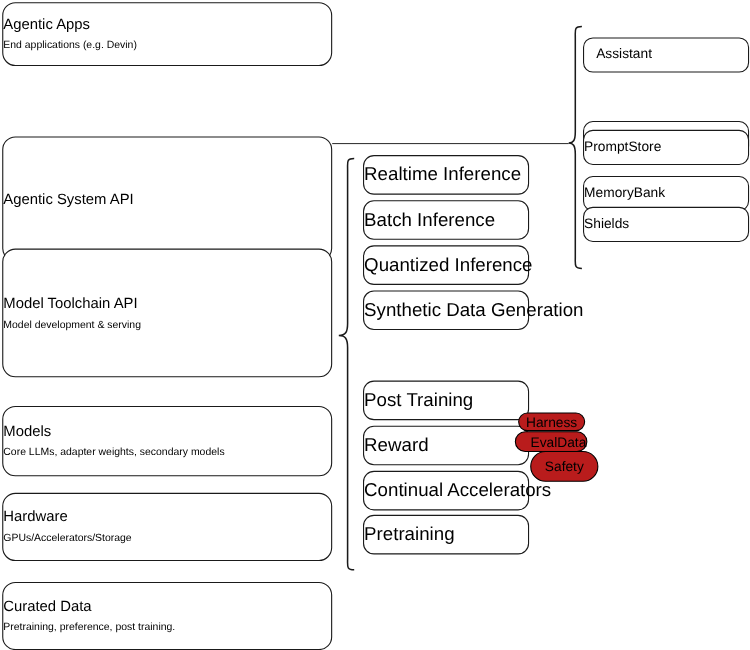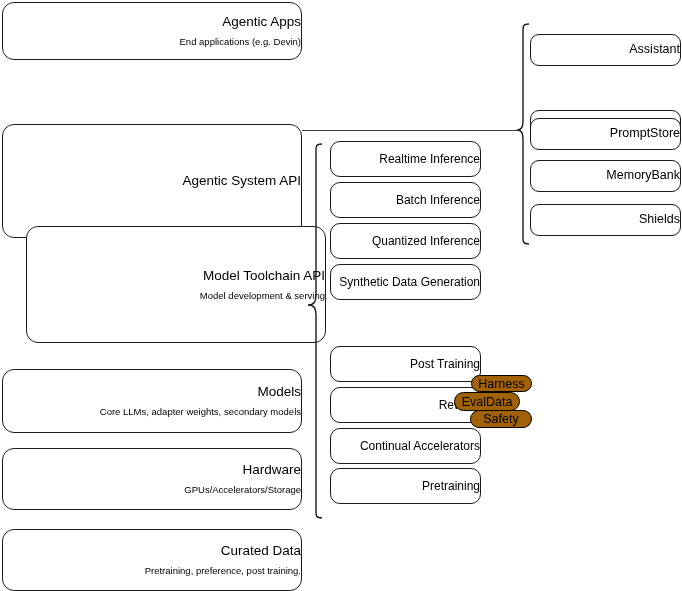--- a/index.html
+++ b/index.html
@@ -20,21 +20,21 @@
     overflow: hidden;
   }
   .box {
     position: absolute;
     box-sizing: border-box;
     border: 1.3px solid #1a1a1a;
     border-radius: 12px;
     background: #ffffff;
     display: flex;
     flex-direction: column;
-    align-items: flex-end;
+    align-items: flex-start;
     justify-content: center;
     text-align: center;
     line-height: 1.25;
   }
   .box .title {
     font-size: 13.5px;
     color: #000000;
     white-space: nowrap;
   }
   .box .sub {
@@ -48,39 +48,39 @@
   .left-box .title { font-size: 13.5px; }
 
   
   .mid-box {
     left: 330px;
     width: 151px;
     height: 36px;
     border-radius: 10px;
     border: 1.3px solid #1a1a1a;
   }
-  .mid-box .title { font-size: 12px; }
+  .mid-box .title { font-size: 17px; }
 
   
   .right-box {
     left: 530px;
     width: 151px;
     height: 32px;
     border-radius: 9px;
     border: 1.3px solid #1a1a1a;
   }
   .right-box .title { font-size: 12.5px; }
 
   
   .pill {
     position: absolute;
     box-sizing: border-box;
     border: 1.4px solid #000000;
     border-radius: 999px;
-    background: #a16207;
+    background: #b91c1c;
     display: flex;
     align-items: center;
     justify-content: center;
     font-size: 12.5px;
     color: #000000;
     white-space: nowrap;
     z-index: 6;
   }
 
   .connector {
@@ -100,36 +100,36 @@
 
   <div class="box left-box" style="top:2px; height:58px;">
     <div class="title">Agentic Apps</div>
     <div class="sub">End applications (e.g. Devin)</div>
   </div>
 
   <div class="box left-box" style="top:83px; height:114px;margin-top:41px;">
     <div class="title">Agentic System API</div>
   </div>
 
-  <div class="box left-box" style="top:226px; height:117px;margin-left:24px;">
+  <div class="box left-box" style="top:226px; height:117px;">
     <div class="title">Model Toolchain API</div>
     <div class="sub">Model development &amp; serving</div>
   </div>
 
   <div class="box left-box" style="top:369px; height:64px;">
     <div class="title">Models</div>
     <div class="sub">Core LLMs, adapter weights, secondary models</div>
   </div>
 
   <div class="box left-box" style="top:448px; height:62px;">
     <div class="title">Hardware</div>
     <div class="sub">GPUs/Accelerators/Storage</div>
   </div>
 
-  <div class="box left-box" style="top:529px; height:62px;padding-left:12px;">
+  <div class="box left-box" style="top:529px; height:62px;">
     <div class="title">Curated Data</div>
     <div class="sub">Pretraining, preference, post training.</div>
   </div>
 
   <div class="connector" style="left:302px; top:130px; width:215px; height:1.3px;"></div>
 
   <div class="brace" style="left:512px; top:22px; width:20px; height:224px;">
     <svg width="20" height="224" viewBox="0 0 20 224">
       <path d="M 17 2
                C 10 2, 11 5, 11 12
@@ -140,27 +140,27 @@
                C 11 219, 10 222, 17 222" fill="none" stroke="#1a1a1a" stroke-width="1.4"></path>
     </svg>
   </div>
 
   <div class="box right-box" style="top:34px;padding-left:11px;">
     <div class="title">Assistant</div>
   </div>
   <div class="box right-box" style="top:62px;margin-top:48px;">
     <div class="title">Orchestrator</div>
   </div>
-  <div class="box right-box" style="top:118px;padding-left:48px;">
+  <div class="box right-box" style="top:118px;">
     <div class="title">PromptStore</div>
   </div>
   <div class="box right-box" style="top:160px;">
     <div class="title">MemoryBank</div>
   </div>
-  <div class="box right-box" style="top:204px;padding-left:23px;">
+  <div class="box right-box" style="top:188px;">
     <div class="title">Shields</div>
   </div>
 
   <div class="brace" style="left:302px; top:142px; width:22px; height:378px;">
     <svg width="22" height="378" viewBox="0 0 22 378">
       <path d="M 20 2
                C 13 2, 14 5, 14 12
                L 14 152
                C 14 160, 12 163, 6 163
                C 12 163, 14 166, 14 174
@@ -190,20 +190,20 @@
   <div class="box mid-box" style="top:428px;">
     <div class="title">Continual Accelerators</div>
   </div>
   <div class="box mid-box" style="top:468px;">
     <div class="title">Pretraining</div>
   </div>
 
   <div class="pill" style="left:471px; top:375px; width:61px; height:17px;">
     <span>Harness</span>
   </div>
-  <div class="pill" style="left:454px; top:392px; width:66px; height:19px;">
+  <div class="pill" style="left:468px; top:392px; width:66px; height:19px;justify-content:flex-end;">
     <span>EvalData</span>
   </div>
-  <div class="pill" style="left:470px; top:410px; width:62px; height:18px;">
+  <div class="pill" style="left:482px; top:410px; width:62px; height:28px;">
     <span>Safety</span>
   </div>
 
 </div>
 
 </body></html>

